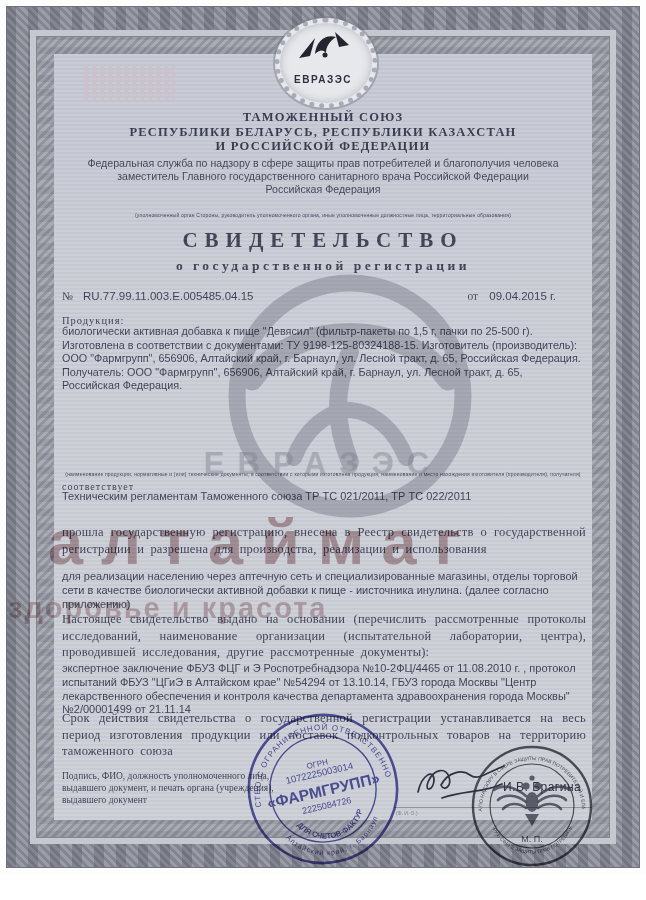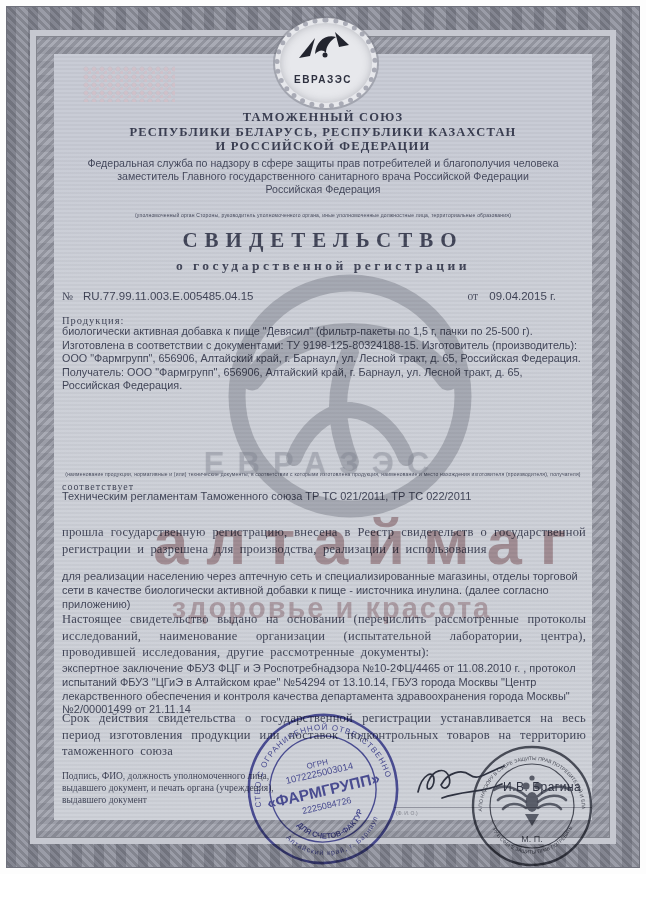--- a/index.html
+++ b/index.html
@@ -34,24 +34,24 @@
       background:#e7e8ec;border:5px dotted #a9abb6;box-shadow:0 0 0 2px rgba(120,122,134,.45), inset 0 0 8px rgba(90,92,104,.35);}
   .badge svg{position:absolute;left:24px;top:12px;}
   .badge .badge-label{position:absolute;left:0;right:0;top:58px;font-size:10px;font-weight:bold;
       letter-spacing:1.5px;color:#2e3140;}
   
   .wm-emblem{position:absolute;left:214px;top:260px;opacity:.30;mix-blend-mode:multiply;}
   .wm-evrazes{position:absolute;left:0;right:0;top:446px;text-align:center;
       font-size:31px;font-weight:bold;letter-spacing:13px;color:rgba(125,129,142,.30);
       text-shadow:0 0 1px rgba(125,129,142,.2);}
   
-  .wm-brand{position:absolute;left:64px;top:506px;width:520px;text-align:right;
+  .wm-brand{position:absolute;left:48px;top:506px;width:520px;text-align:left;
       font-size:63px;font-weight:bold;letter-spacing:18px;color:rgba(148,95,100,.52);
       mix-blend-mode:multiply;filter:blur(.4px);white-space:nowrap;}
-  .wm-slogan{position:absolute;left:17px;right:0;top:592px;text-align:center;
+  .wm-slogan{position:absolute;left:8px;right:0;top:592px;text-align:left;
       font-size:29px;font-weight:bold;letter-spacing:2px;color:rgba(150,98,104,.42);
       mix-blend-mode:multiply;filter:blur(.4px);white-space:nowrap;}
   
   .paper .blk{position:absolute;left:8px;right:8px;color:#3f4356;}
   .hdr{top:56px;text-align:center;}
   .hdr .h-serif{font-family:"Liberation Serif",serif;font-weight:bold;font-size:12.5px;
       letter-spacing:1.2px;color:#363a4e;line-height:14.5px;}
   .hdr .h-sans{font-size:10.6px;color:#42465a;line-height:13px;}
   .microtext{font-size:5px;color:#83858f;letter-spacing:.2px;text-align:center;filter:blur(.3px);}
   .cap1{top:158px;}

